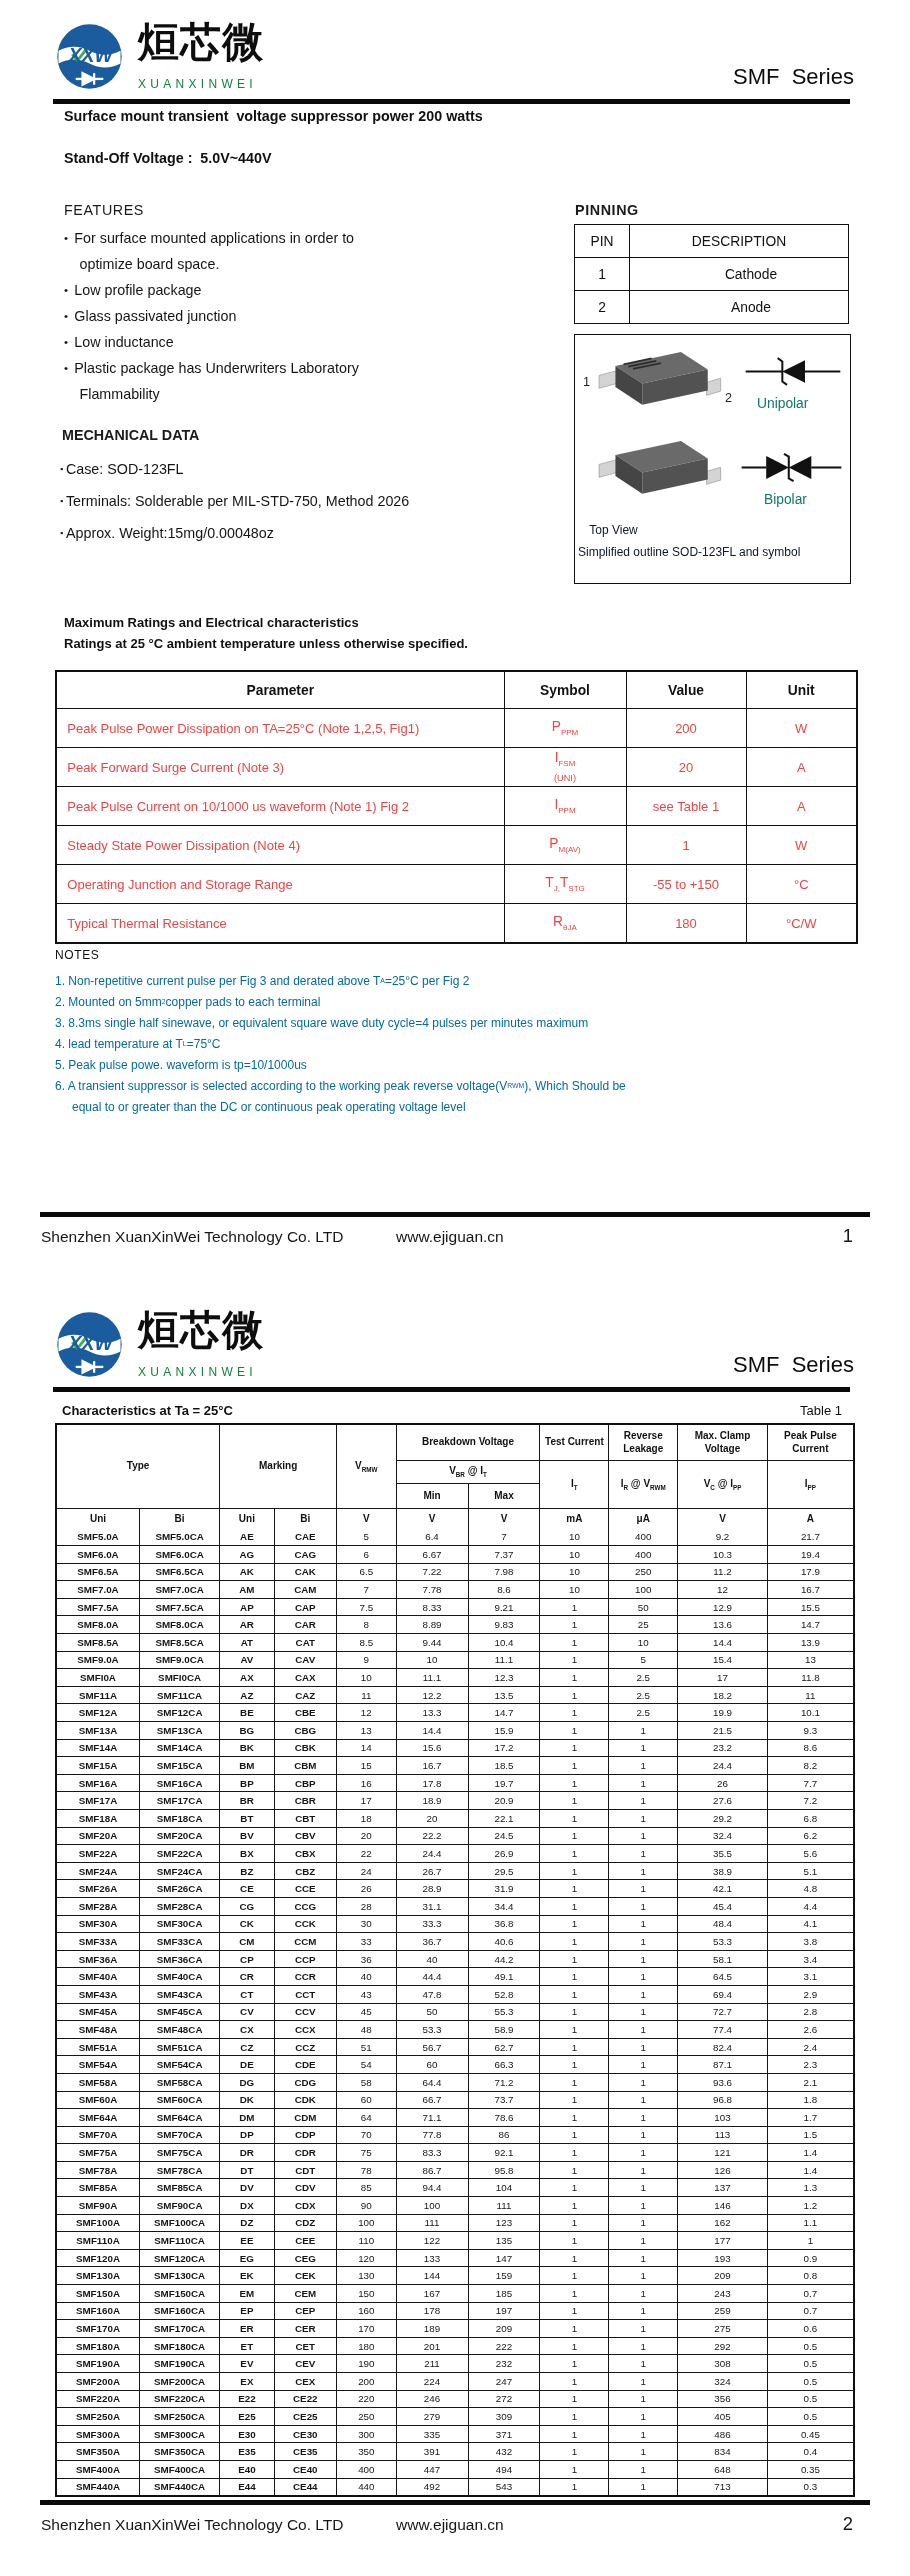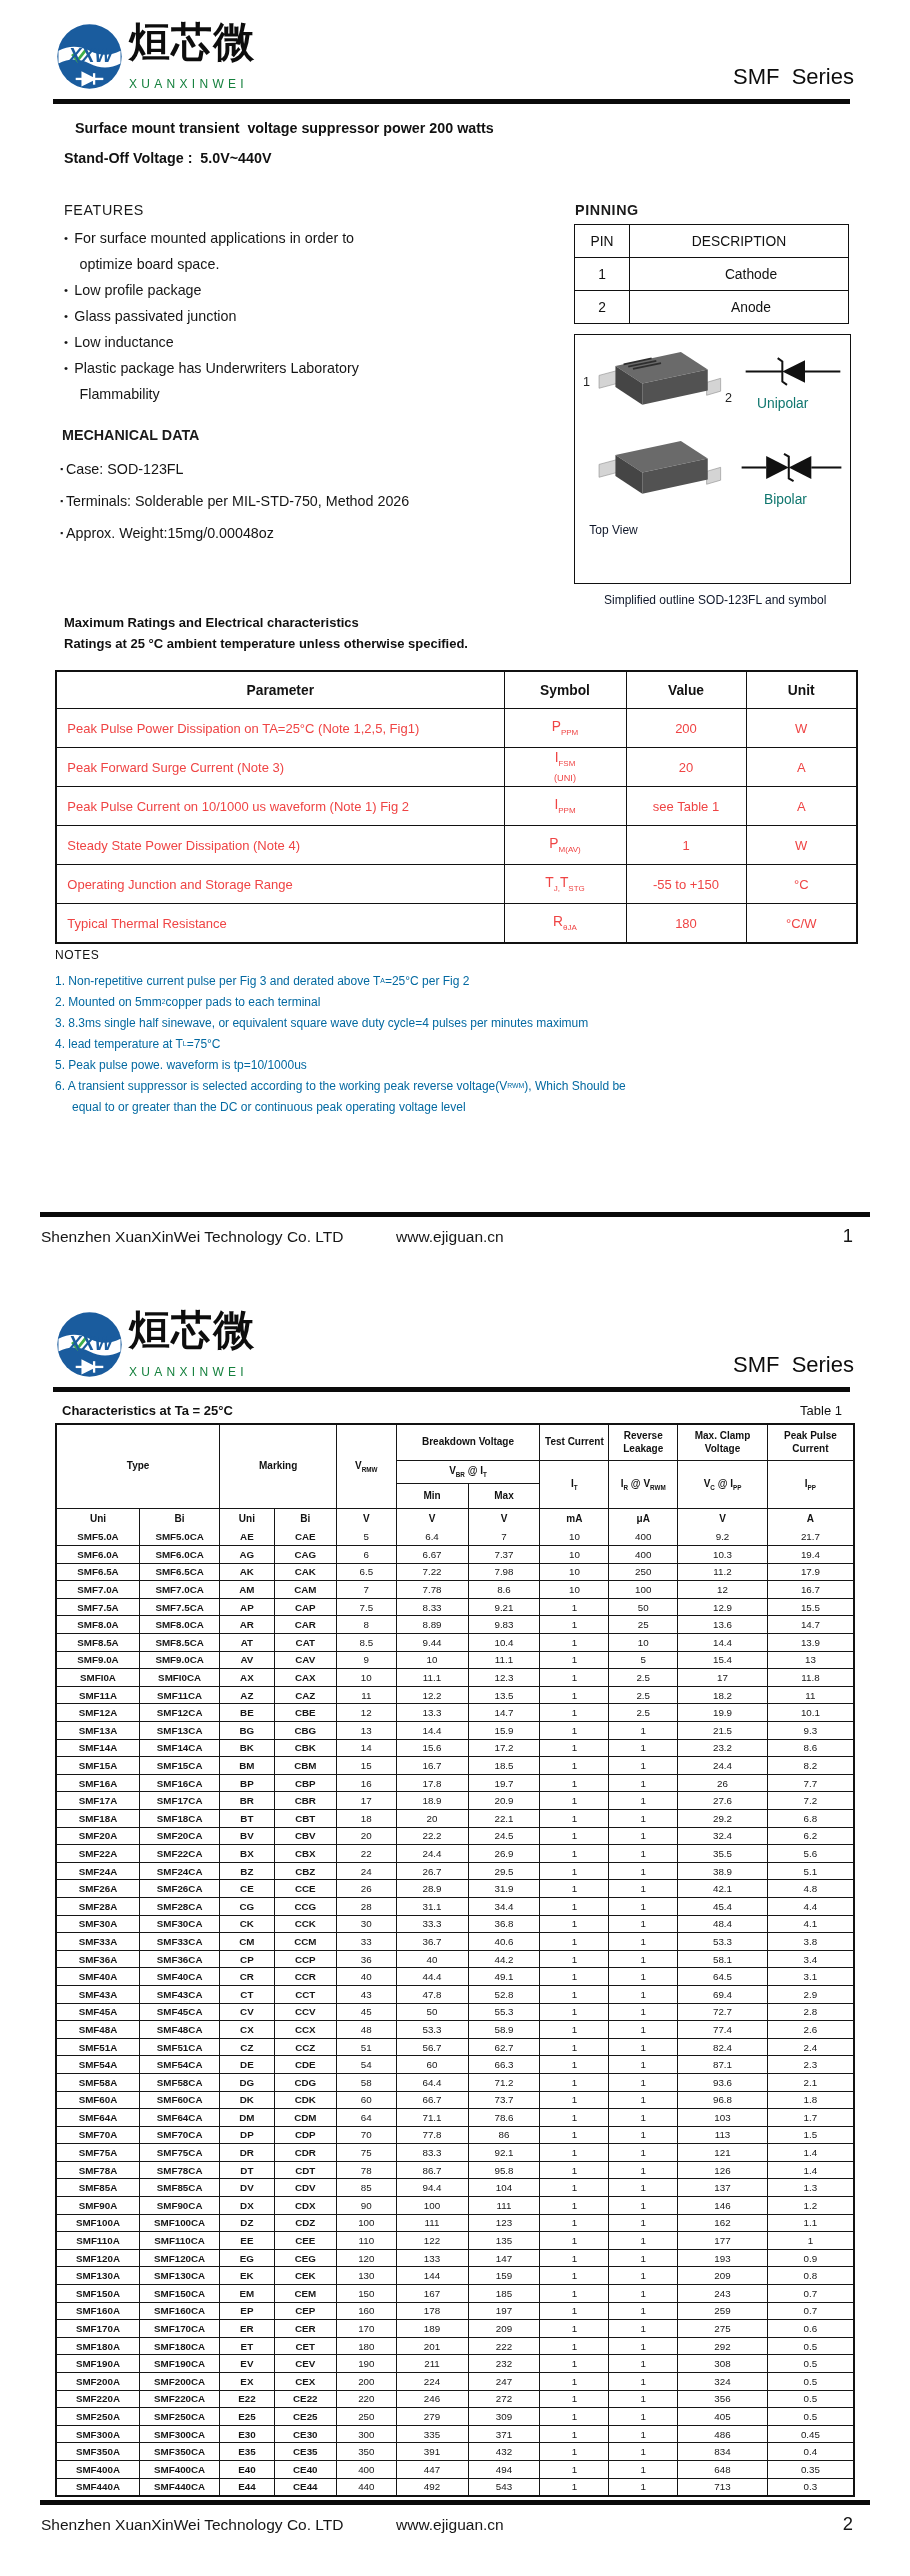--- a/index.html
+++ b/index.html
@@ -1,28 +1,28 @@
 <!DOCTYPE html>
 <html style="font-size:9.2px"><head>
 <meta charset="utf-8">
 <style>
   html,body{margin:0;padding:0;background:#fff;}
   body{width:910px;font-family:"Liberation Sans",sans-serif;color:#111;}
   .page{position:relative;width:910px;height:1288px;background:#fff;overflow:hidden;}
   
   .brand-row{position:absolute;top:22px;left:55px;right:56px;display:flex;justify-content:space-between;align-items:flex-end;}
-  .logo{display:flex;align-items:flex-start;gap:5px;}
+  .logo{display:flex;align-items:flex-start;gap:14px;}
   .logo-text .cn{font-size:41px;font-weight:bold;line-height:1.0;letter-spacing:1.1px;color:#0d0d0d;}
   .logo-text .en{font-size:12px;letter-spacing:4.3px;color:#15803d;margin-top:14px;}
   .series{font-size:22px;color:#0d0d0d;padding-bottom:1.1px;white-space:pre;}
   .rule{position:absolute;left:53px;width:797px;height:4.6px;background:#0a0a0a;}
   .hdr-rule{top:99px;}
   
   .intro{position:absolute;left:64px;font-size:14.3px;font-weight:bold;white-space:pre;}
-  .intro.l1{top:120px;margin-left:11px;}
+  .intro.l1{top:108px;}
   .intro.l2{top:150px;}
   
   .sec-heading{position:absolute;font-size:14.3px;color:#1a1a1a;}
   .features-h{top:202px;left:64px;letter-spacing:0.6px;}
   .mech-h{top:427px;left:62px;font-weight:bold;}
   .pin-h{top:202px;left:575px;font-weight:bold;letter-spacing:0.6px;}
   .features-list{position:absolute;top:225px;left:64px;width:482px;}
   .feat-line{font-size:14.3px;height:26px;display:flex;align-items:center;color:#151515;}
   .feat-line .bullet{margin-right:6.3px;font-size:11.5px;}
   .feat-line.cont{padding-left:15.5px;}
@@ -206,21 +206,21 @@
     </svg>
     <svg class="fig-abs" style="left:165px;top:112px;" width="103" height="41" viewBox="0 0 300 120">
       <line x1="4" y1="60" x2="76" y2="60" stroke="#111" stroke-width="6"></line>
       <polygon points="76,26 76,94 142,60" fill="#111"></polygon>
       <path d="M128,20 L142,28 L142,92 L156,100" stroke="#111" stroke-width="6" fill="none"></path>
       <polygon points="208,26 208,94 142,60" fill="#111"></polygon>
       <line x1="208" y1="60" x2="296" y2="60" stroke="#111" stroke-width="6"></line>
     </svg>
     <span class="sym-label" style="left:189px;top:157px;">Bipolar</span>
     <span class="fig-cap" style="left:14.3px;top:188px;">Top View</span>
-    <span class="fig-cap" style="left:29px;top:210px;margin-top:48px;">Simplified outline SOD-123FL and symbol</span>
+    <span class="fig-cap" style="left:3px;top:210px;">Simplified outline SOD-123FL and symbol</span>
   </div>
 
   <div class="ratings-t1">Maximum Ratings and Electrical characteristics</div>
   <div class="ratings-t2">Ratings at 25 °C ambient temperature unless otherwise specified.</div>
   <table class="ratings-table">
     <colgroup>
         <col style="width:448px">
         <col style="width:122px">
         <col style="width:120px">
         <col style="width:111px">

